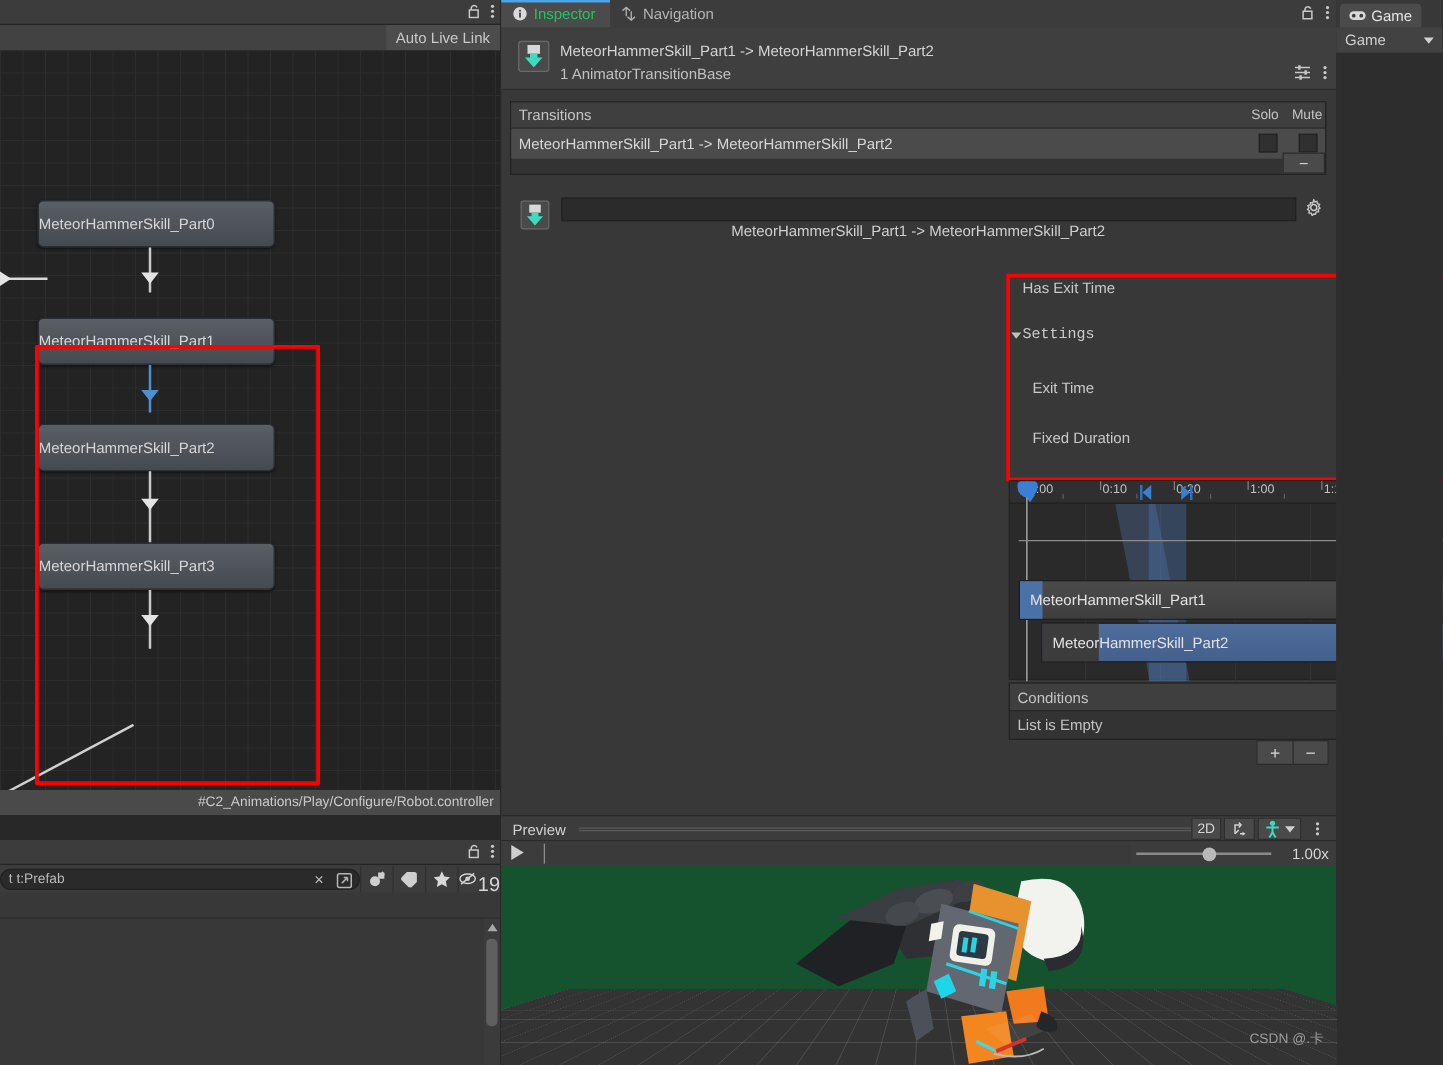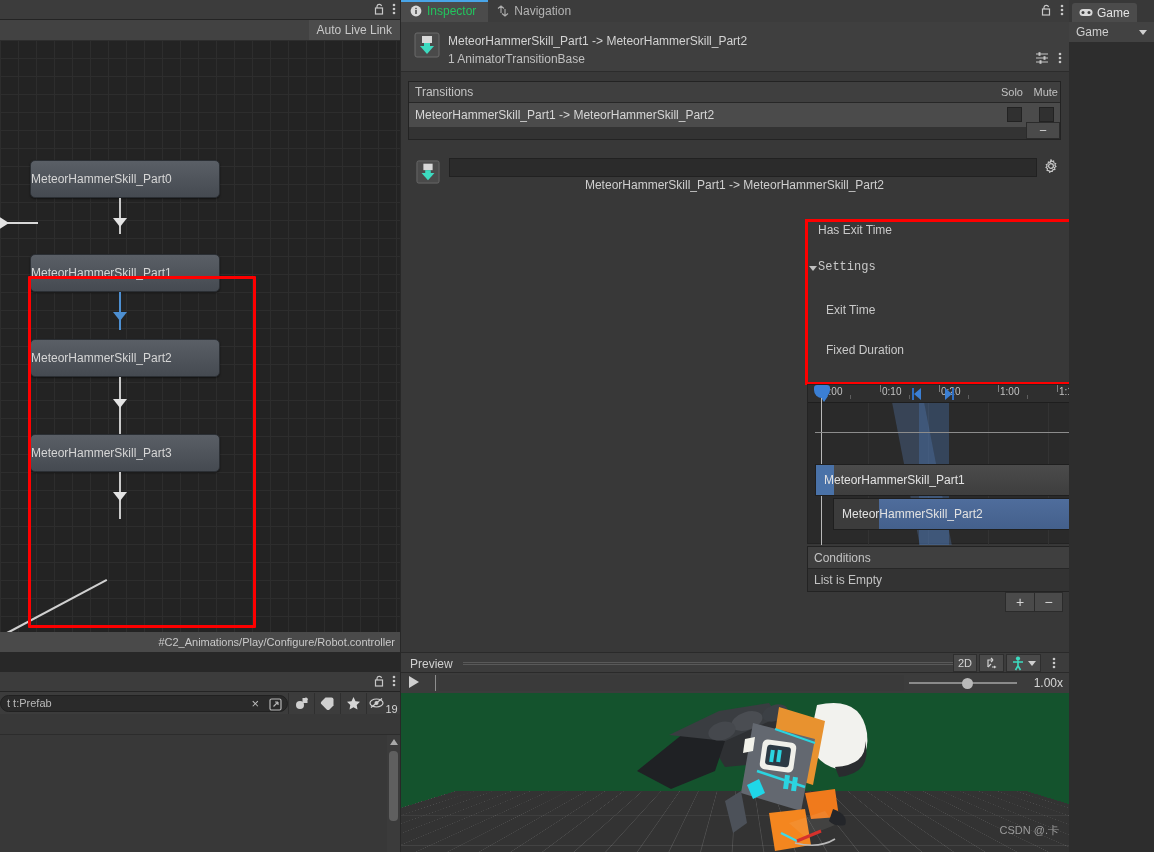--- a/index.html
+++ b/index.html
@@ -338,21 +338,21 @@
       <svg width="15" height="14" viewBox="0 0 15 14">
           <path d="M7.5 1l2 4.2 4.5.6-3.3 3.2.8 4.5-4-2.2-4 2.2.8-4.5L1 5.8l4.5-.6z" fill="#d7d7d7"></path>
         </svg>
     </div>
     <div class="tool-btn" style="width:34px;">
       <svg width="15" height="12" viewBox="0 0 15 12" style="margin-right:1px;">
           <ellipse cx="7.5" cy="6" rx="6.5" ry="4" fill="none" stroke="#d0d0d0" stroke-width="1.2"></ellipse>
           <circle cx="7.5" cy="6" r="2" fill="#d0d0d0"></circle>
           <line x1="2" y1="10.5" x2="13" y2="1.5" stroke="#d0d0d0" stroke-width="1.3"></line>
         </svg>
-      <span style="font-size:11px;color:#d6d6d6;margin-top:12px;">19</span>
+      <span style="font-size:16px;color:#d6d6d6;margin-top:12px;">19</span>
     </div>
   </div>
 
 
   <div id="proj-list">
     <div id="proj-scroll">
       <div class="up"></div>
       <div class="thumb"></div>
     </div>
   </div>

